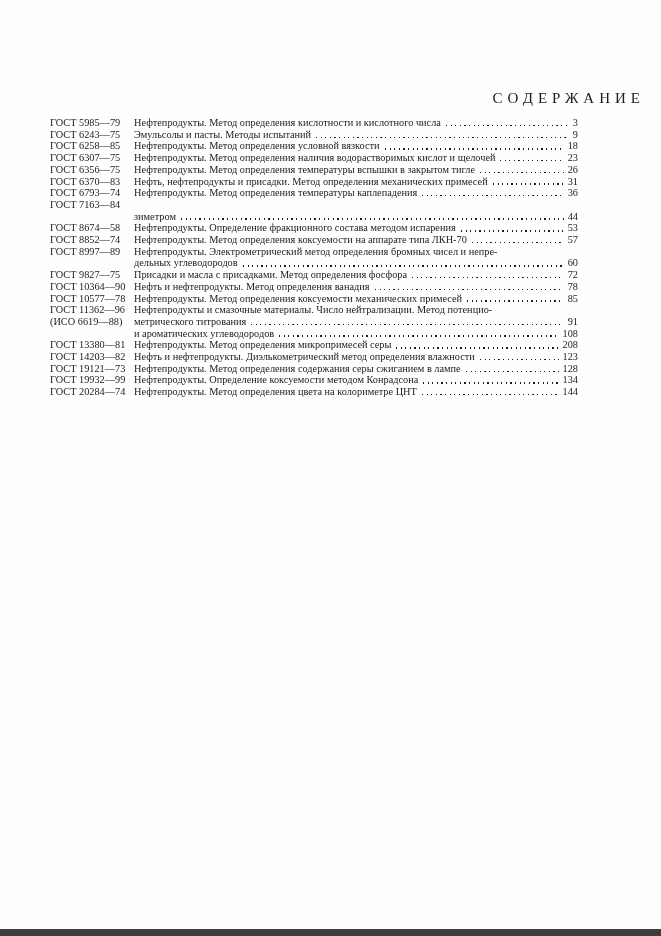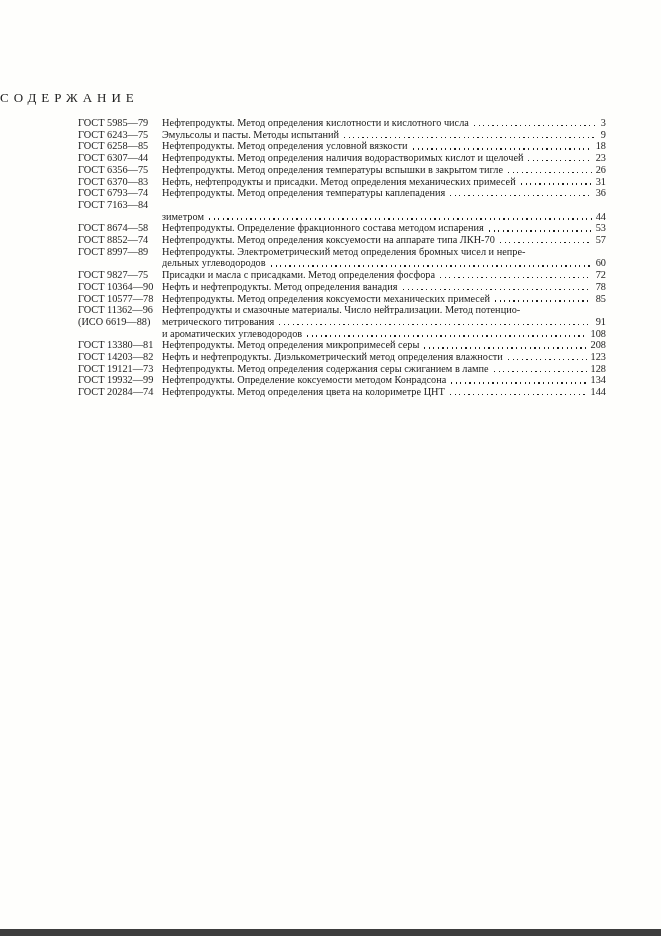--- a/index.html
+++ b/index.html
@@ -14,29 +14,29 @@
     margin: 0 auto;
     background: var(--paper, #fefefe);
     color: var(--ink, #1c1c1c);
     overflow: hidden;
   }
   .title {
     position: absolute;
     top: 90px;
     left: 0;
     right: 16px;
-    text-align: left;
-    font-size: 13px;
+    text-align: right;
+    font-size: 15px;
     font-weight: normal;
     letter-spacing: 5px;
   }
   .toc {
     position: absolute;
     top: 117px;
-    left: 78px;
+    left: 50px;
     width: 528px;
     font-size: 10.3px;
     line-height: 11.7px;
   }
   .toc-row {
     display: flex;
     align-items: baseline;
   }
   .toc-label {
     flex: 0 0 84px;
@@ -91,21 +91,21 @@
         <span class="leader"></span>
         <span class="toc-page">9</span>
       </div>
       <div class="toc-row">
         <span class="toc-label">ГОСТ 6258—85</span>
         <span class="toc-desc">Нефтепродукты. Метод определения условной вязкости</span>
         <span class="leader"></span>
         <span class="toc-page">18</span>
       </div>
       <div class="toc-row">
-        <span class="toc-label">ГОСТ 6307—44</span>
+        <span class="toc-label">ГОСТ 6307—75</span>
         <span class="toc-desc">Нефтепродукты. Метод определения наличия водорастворимых кислот и щелочей</span>
         <span class="leader"></span>
         <span class="toc-page">23</span>
       </div>
       <div class="toc-row">
         <span class="toc-label">ГОСТ 6356—75</span>
         <span class="toc-desc">Нефтепродукты. Метод определения температуры вспышки в закрытом тигле</span>
         <span class="leader"></span>
         <span class="toc-page">26</span>
       </div>

